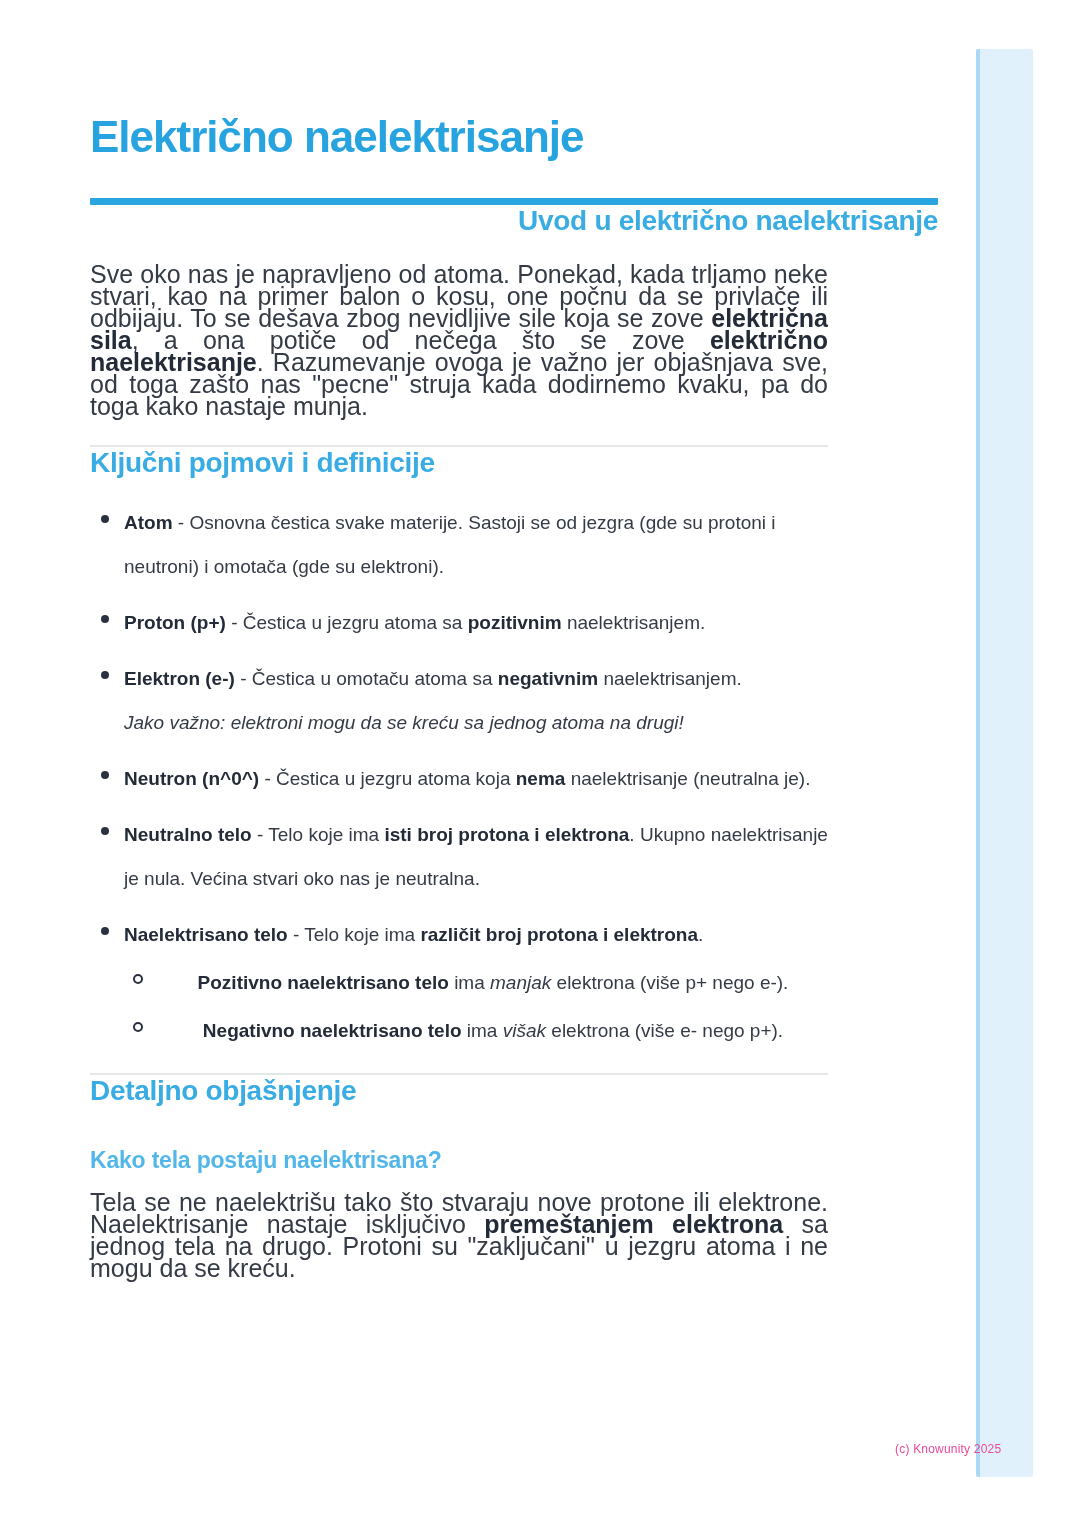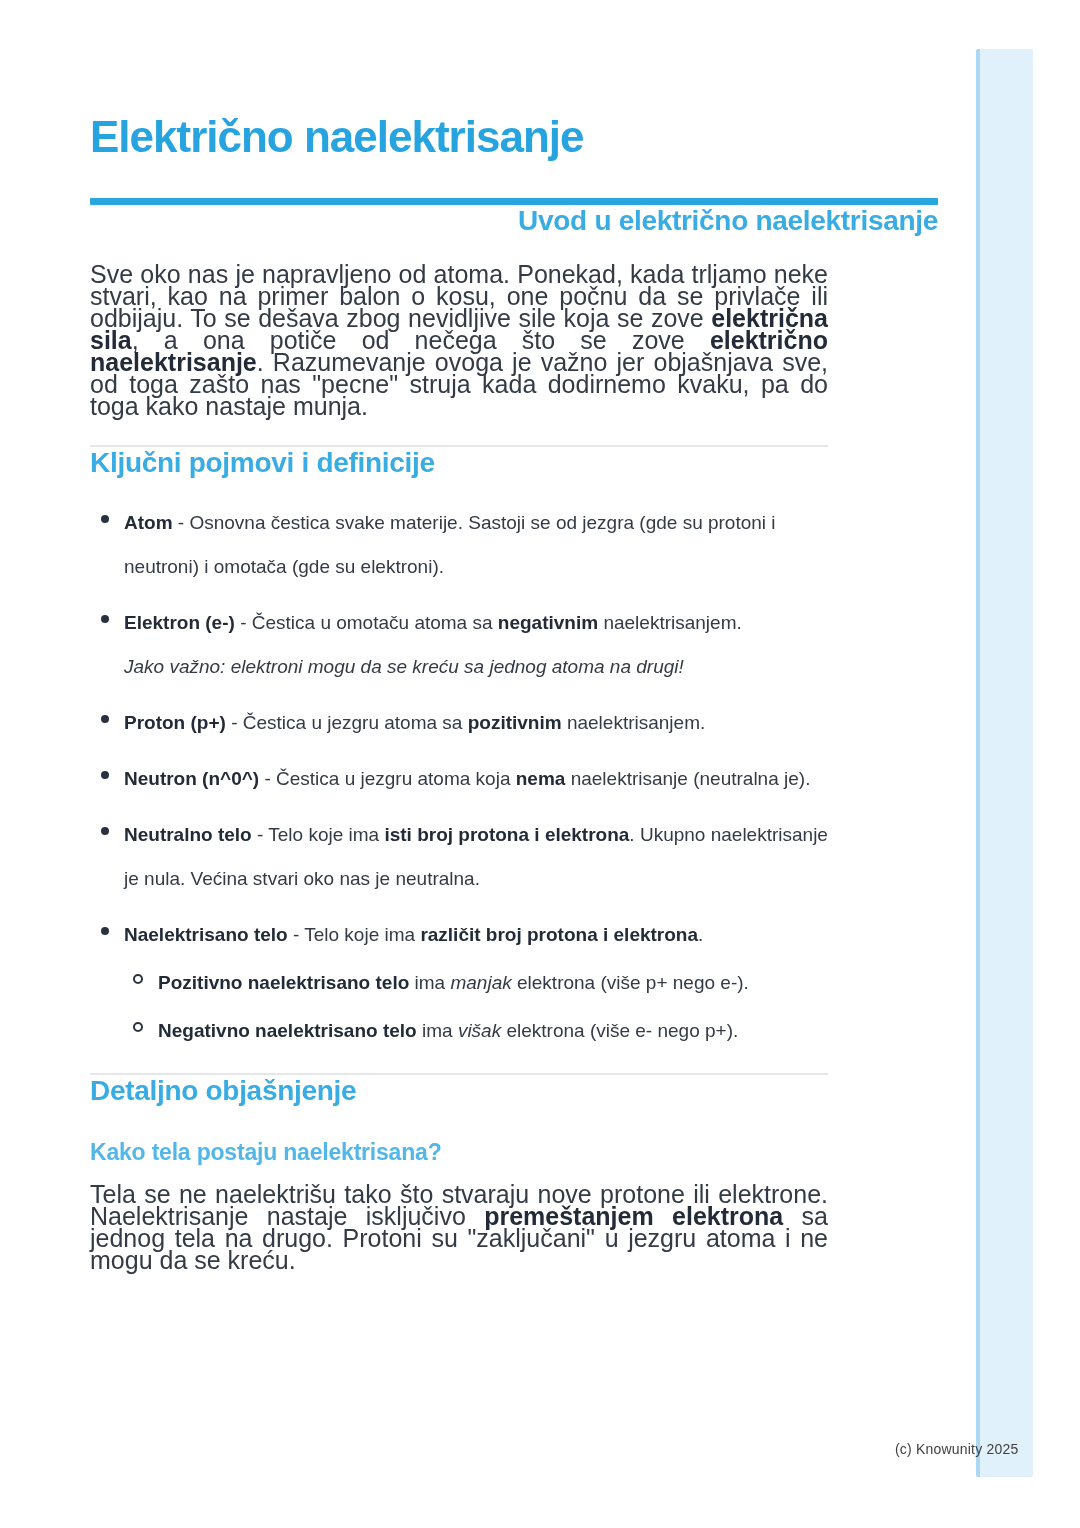--- a/index.html
+++ b/index.html
@@ -6,38 +6,38 @@
   .page{
     position:relative;width:1080px;height:1528px;background:#ffffff;overflow:hidden;
     font-family:"Liberation Sans", sans-serif;color:#343B46;
   }
   .edge-strip{
     position:absolute;left:976px;top:49px;width:57px;height:1428px;
     background:#E1F1FB;border-left:4px solid #ABD8F2;box-sizing:border-box;
     border-radius:2px;z-index:1;
   }
   .watermark{
-    position:absolute;left:895px;top:1440px;font-size:14px;line-height:18px;
-    color:#404040;z-index:3;white-space:nowrap;letter-spacing:0.2px;
+    position:absolute;left:895px;top:1440px;font-size:12px;line-height:18px;
+    color:#ec4899;z-index:3;white-space:nowrap;letter-spacing:0.2px;
   }
   .content{position:absolute;left:90px;top:112px;width:848px;z-index:2;}
   h1.doc-title{
     margin:0;font-size:44px;line-height:50px;font-weight:800;color:#27A4DF;
     letter-spacing:-1px;
   }
   .title-rule{height:7px;background:#29A5E0;margin-top:36px;border-radius:1px;width:848px;}
   h2.sec{
     margin:0;font-size:28px;line-height:32px;font-weight:700;color:#39ACE3;
     letter-spacing:-0.3px;
   }
   .mt-h2a{margin-top:46px;text-align:right;}
   .mt-h2b{margin-top:38px;}
   .mt-h2c{margin-top:32px;}
   h3.subsec{
-    margin:32px 0 0 0;font-size:23px;line-height:26px;font-weight:700;color:#52B7E8;
+    margin:40px 0 0 0;font-size:23px;line-height:26px;font-weight:700;color:#52B7E8;
     letter-spacing:-0.2px;
   }
   p.body{
     margin:26px 0 0 0;width:738px;font-size:25px;line-height:22px;
     text-align:justify;color:#343B46;
   }
   p.body.mt-p2{margin-top:18px;}
   .divider{height:2px;width:738px;background:#E5E6E8;}
   .mt-div1{margin-top:28px;}
   .mt-div2{margin-top:20px;}
@@ -46,21 +46,21 @@
   ul.terms{
     list-style:none;margin:22px 0 0 0;padding:0;width:738px;
     font-size:19px;line-height:44px;
   }
   ul.terms > li{position:relative;padding-left:34px;margin-bottom:12px;}
   ul.terms > li:last-child{margin-bottom:0;}
   .bullet-dot{
     position:absolute;left:11px;top:14px;width:8px;height:8px;border-radius:50%;
     background:#2A3140;
   }
-  ul.sub{list-style:none;margin:2px 0 0 0;padding:0;}
+  ul.sub{list-style:none;margin:2px 0 0 0;padding:0;text-align:center;}
   ul.sub > li{position:relative;padding-left:34px;margin-top:4px;}
   .bullet-circle{
     position:absolute;left:9px;top:13px;width:10px;height:10px;border-radius:50%;
     border:2px solid #2A3140;background:transparent;box-sizing:border-box;
   }
 </style>
 </head>
 <body>
 
 <div class="page">
@@ -79,23 +79,23 @@
     <p class="body"><span>Sve oko nas je napravljeno od atoma. Ponekad, kada trljamo neke stvari, kao na primer balon o kosu, one počnu da se privlače ili odbijaju. To se dešava zbog nevidljive sile koja se zove </span><b>električna sila</b><span>, a ona potiče od nečega što se zove </span><b>električno naelektrisanje</b><span>. Razumevanje ovoga je važno jer objašnjava sve, od toga zašto nas "pecne" struja kada dodirnemo kvaku, pa do toga kako nastaje munja.</span></p>
 
     <div class="divider mt-div1"></div>
 
     <h2 class="sec mt-h2b">Ključni pojmovi i definicije</h2>
 
     <ul class="terms">
 
       <li><span class="bullet-dot"></span><b>Atom</b><span> - Osnovna čestica svake materije. Sastoji se od jezgra (gde su protoni i neutroni) i omotača (gde su elektroni).</span></li>
 
+      <li><span class="bullet-dot"></span><b>Proton (p+)</b><span> - Čestica u jezgru atoma sa </span><b>pozitivnim</b><span> naelektrisanjem.</span></li>
+
       <li><span class="bullet-dot"></span><b>Elektron (e-)</b><span> - Čestica u omotaču atoma sa </span><b>negativnim</b><span> naelektrisanjem.</span><br><i>Jako važno: elektroni mogu da se kreću sa jednog atoma na drugi!</i></li>
-
-      <li><span class="bullet-dot"></span><b>Proton (p+)</b><span> - Čestica u jezgru atoma sa </span><b>pozitivnim</b><span> naelektrisanjem.</span></li>
 
       <li><span class="bullet-dot"></span><b>Neutron (n^0^)</b><span> - Čestica u jezgru atoma koja </span><b>nema</b><span> naelektrisanje (neutralna je).</span></li>
 
 
       <li><span class="bullet-dot"></span><b>Neutralno telo</b><span> - Telo koje ima </span><b>isti broj protona i elektrona</b><span>. Ukupno naelektrisanje je nula. Većina stvari oko nas je neutralna.</span></li>
 
       <li><span class="bullet-dot"></span><b>Naelektrisano telo</b><span> - Telo koje ima </span><b>različit broj protona i elektrona</b><span>.</span>
         <ul class="sub">
           <li><span class="bullet-circle"></span><b>Pozitivno naelektrisano telo</b><span> ima </span><i>manjak</i><span> elektrona (više p+ nego e-).</span></li>
           <li><span class="bullet-circle"></span><b>Negativno naelektrisano telo</b><span> ima </span><i>višak</i><span> elektrona (više e- nego p+).</span></li>

